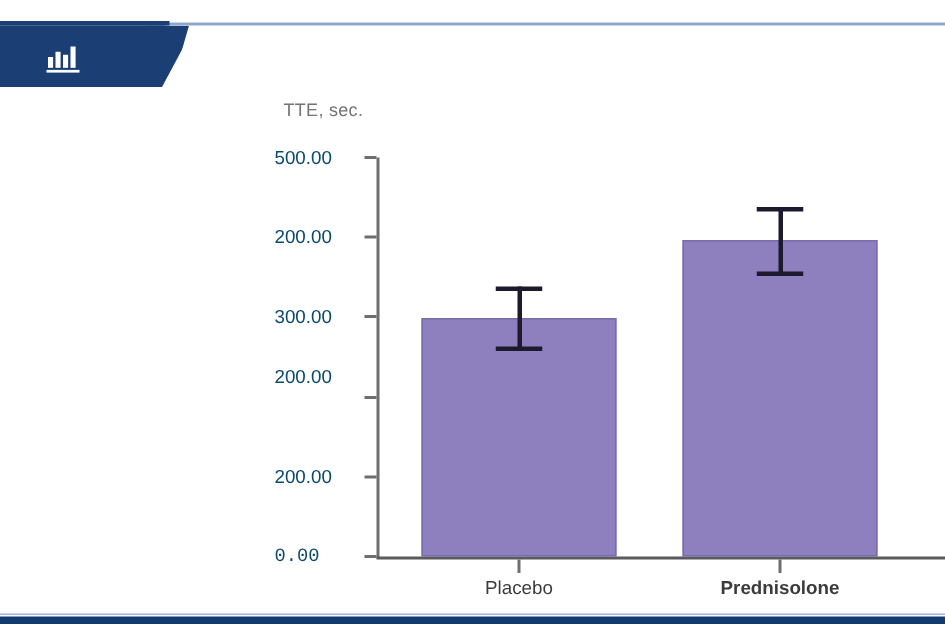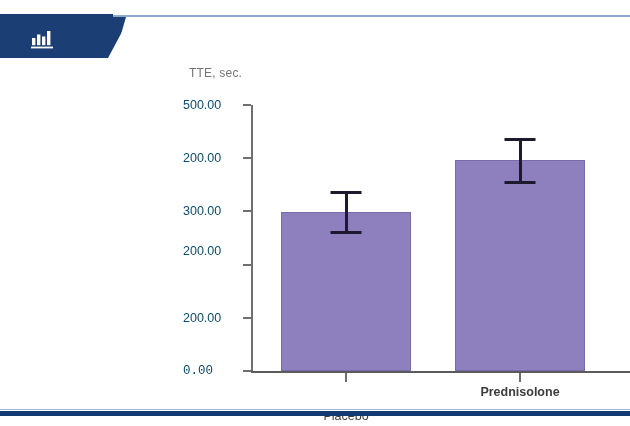--- a/index.html
+++ b/index.html
@@ -217,21 +217,21 @@
 
     <div class="bar" style="left:272px; top:94px; width:130px; height:211px;"></div>
 
     <div class="errorbar-stem" style="left:335.5px; top:72px; height:45px;"></div>
     <div class="errorbar-cap" style="left:337px; top:72px;"></div>
     <div class="errorbar-cap" style="left:337px; top:115px;"></div>
 
     <div class="x-tick-mark" style="left:162px;"></div>
     <div class="x-tick-mark" style="left:336px;"></div>
 
-    <div class="x-tick-label" style="left:163px;margin-top:24px;">Placebo</div>
+    <div class="x-tick-label" style="left:163px;">Placebo</div>
     <div class="x-tick-label" style="left:337px;font-weight:bold;">Prednisolone</div>
 
   </div>
 
   <div id="bottom-rule-hairline"></div>
   <div id="bottom-rule"></div>
 
 </div>
 
 </body></html>

